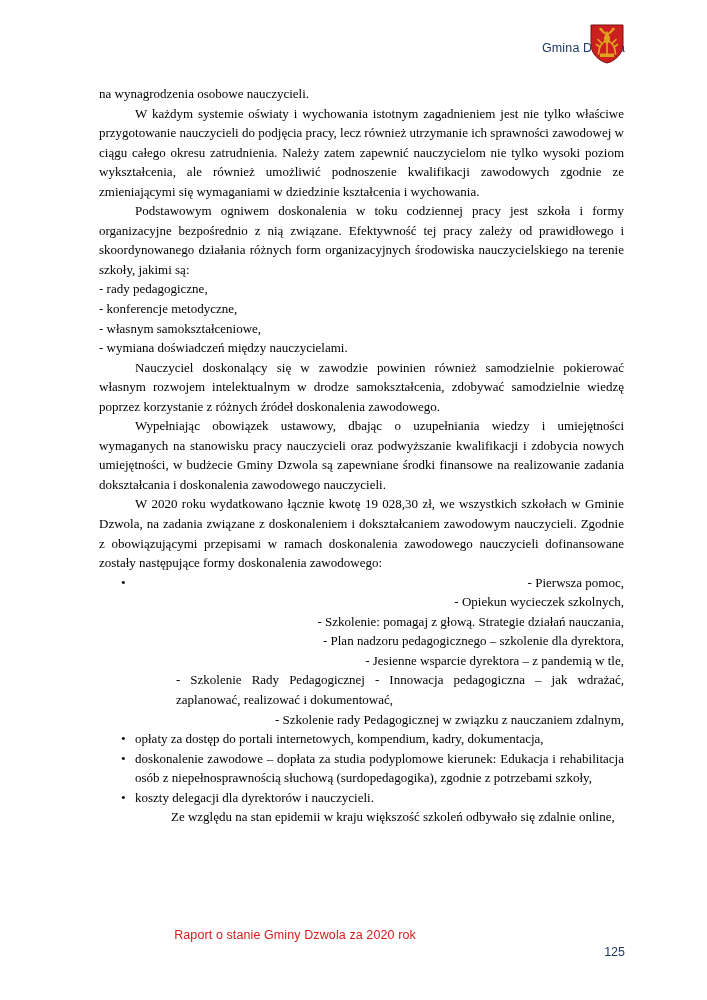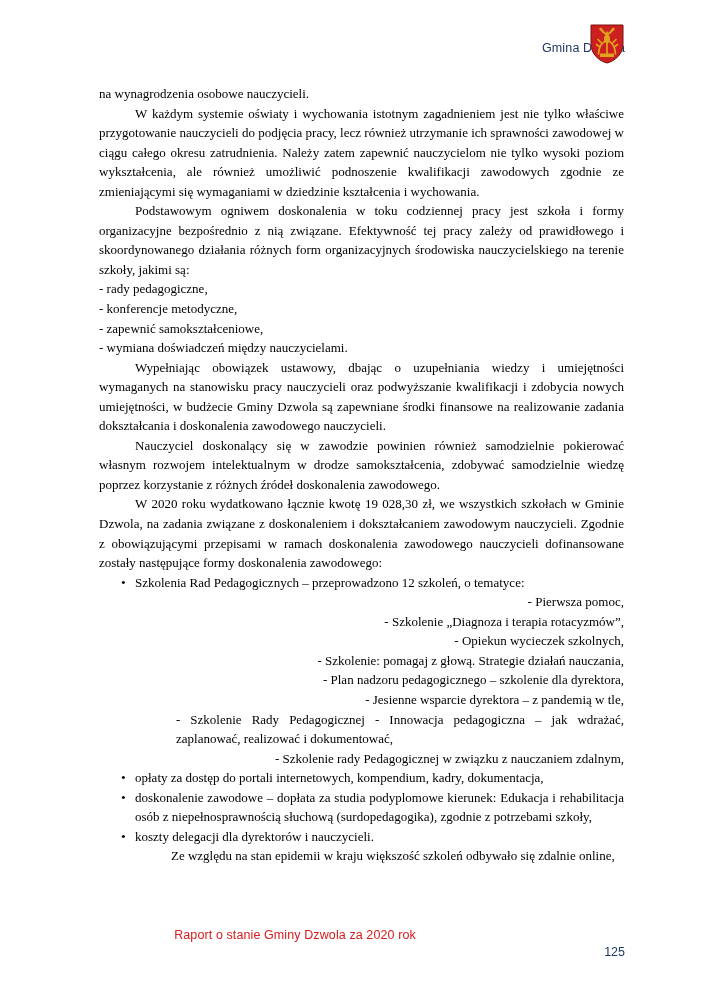--- a/index.html
+++ b/index.html
@@ -174,34 +174,32 @@
   <div class="content">
 
     <p class="para">na wynagrodzenia osobowe nauczycieli.</p>
 
     <p class="para indent">W każdym systemie oświaty i wychowania istotnym zagadnieniem jest nie tylko właściwe przygotowanie nauczycieli do podjęcia pracy, lecz również utrzymanie ich sprawności zawodowej w ciągu całego okresu zatrudnienia. Należy zatem zapewnić nauczycielom nie tylko wysoki poziom wykształcenia, ale również umożliwić podnoszenie kwalifikacji zawodowych zgodnie ze zmieniającymi się wymaganiami w dziedzinie kształcenia i wychowania.</p>
 
     <p class="para indent">Podstawowym ogniwem doskonalenia w toku codziennej pracy jest szkoła i formy organizacyjne bezpośrednio z nią związane. Efektywność tej pracy zależy od prawidłowego i skoordynowanego działania różnych form organizacyjnych środowiska nauczycielskiego na terenie szkoły, jakimi są:</p>
 
     <p class="dash-line">- rady pedagogiczne,</p>
     <p class="dash-line">- konferencje metodyczne,</p>
-    <p class="dash-line">- zapewnić samokształceniowe,</p>
+    <p class="dash-line">- własnym samokształceniowe,</p>
     <p class="dash-line">- wymiana doświadczeń między nauczycielami.</p>
 
+    <p class="para indent">Nauczyciel doskonalący się w zawodzie powinien również samodzielnie pokierować własnym rozwojem intelektualnym w drodze samokształcenia, zdobywać samodzielnie wiedzę poprzez korzystanie z różnych źródeł doskonalenia zawodowego.</p>
+
     <p class="para indent">Wypełniając obowiązek ustawowy, dbając o uzupełniania wiedzy i umiejętności wymaganych na stanowisku pracy nauczycieli oraz podwyższanie kwalifikacji i zdobycia nowych umiejętności, w budżecie Gminy Dzwola są zapewniane środki finansowe na realizowanie zadania dokształcania i doskonalenia zawodowego nauczycieli.</p>
 
-    <p class="para indent">Nauczyciel doskonalący się w zawodzie powinien również samodzielnie pokierować własnym rozwojem intelektualnym w drodze samokształcenia, zdobywać samodzielnie wiedzę poprzez korzystanie z różnych źródeł doskonalenia zawodowego.</p>
-
     <p class="para indent">W 2020 roku wydatkowano łącznie kwotę 19 028,30 zł, we wszystkich szkołach w Gminie Dzwola, na zadania związane z doskonaleniem i dokształcaniem zawodowym nauczycieli. Zgodnie z obowiązującymi przepisami w ramach doskonalenia zawodowego nauczycieli dofinansowane zostały następujące formy doskonalenia zawodowego:</p>
 
     <ul class="bullets">
       <li>
-        <span>Szkolenia Rad Pedagogicznych – przeprowadzono 12 szkoleń, o tematyce:</span>
         <div class="sub-dash"> - Pierwsza pomoc,</div>
-        <div class="sub-dash">- Szkolenie „Diagnoza i terapia rotacyzmów”,</div>
         <div class="sub-dash">- Opiekun wycieczek szkolnych,</div>
         <div class="sub-dash">- Szkolenie: pomagaj z głową. Strategie działań nauczania,</div>
         <div class="sub-dash">- Plan nadzoru pedagogicznego – szkolenie dla dyrektora,</div>
         <div class="sub-dash">- Jesienne wsparcie dyrektora – z pandemią w tle,</div>
         <div class="sub-dash hang">-  Szkolenie  Rady  Pedagogicznej  -  Innowacja  pedagogiczna  –  jak  wdrażać, zaplanować, realizować i dokumentować,</div>
         <div class="sub-dash">- Szkolenie rady Pedagogicznej w związku z nauczaniem zdalnym,</div>
       </li>
 
       <li>
         <span>opłaty za dostęp do portali internetowych, kompendium, kadry, dokumentacja,</span>

